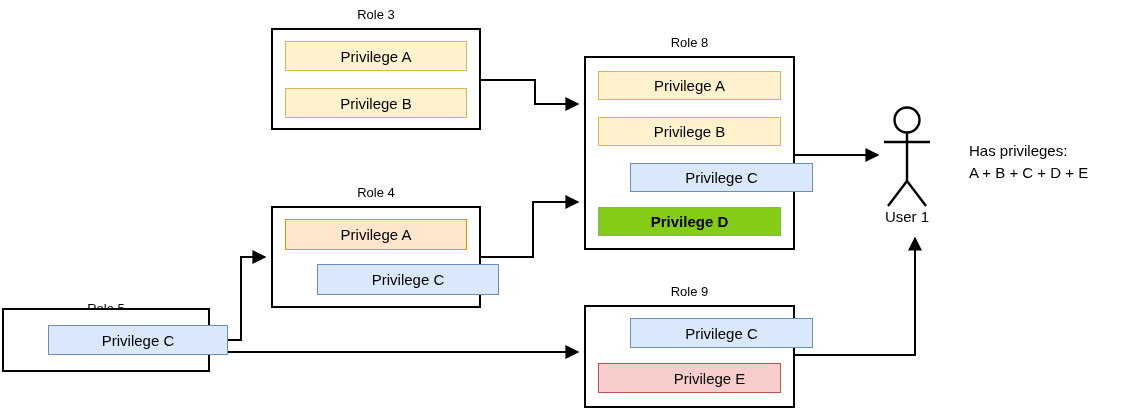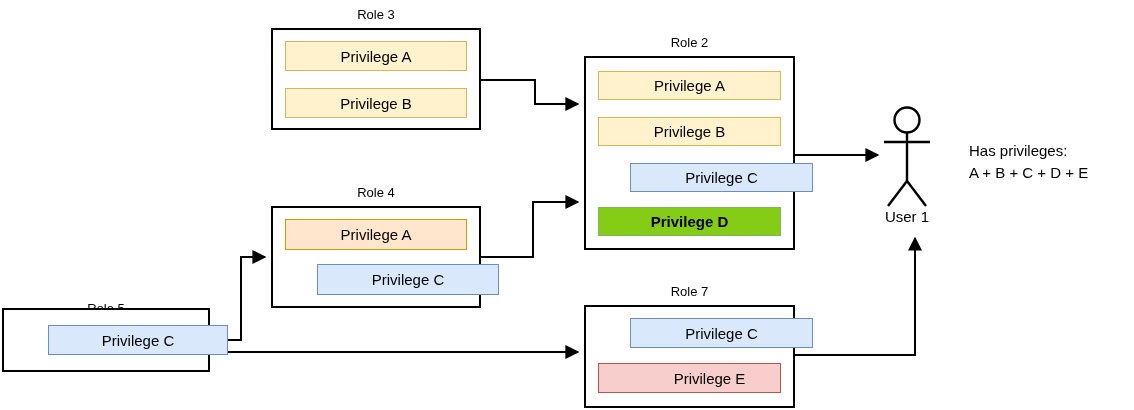--- a/index.html
+++ b/index.html
@@ -67,28 +67,28 @@
 
   <div class="role-title" style="left:271px;top:184px;width:210px;">Role 4</div>
   <div class="role-box" style="left:271px;top:206px;width:210px;height:102px;"></div>
   <div class="priv p-orange" style="left:285px;top:219px;width:182px;height:31px;">Privilege A</div>
   <div class="priv p-blue" style="left:285px;top:264px;width:182px;height:31px;">Privilege C</div>
 
   <div class="role-title" style="left:2px;top:300px;width:208px;">Role 5</div>
   <div class="role-box" style="left:2px;top:308px;width:208px;height:64px;"></div>
   <div class="priv p-blue" style="left:16px;top:325px;width:180px;height:30px;">Privilege C</div>
 
-  <div class="role-title" style="left:584px;top:34px;width:211px;">Role 2</div>
+  <div class="role-title" style="left:584px;top:34px;width:211px;">Role 8</div>
   <div class="role-box" style="left:584px;top:56px;width:211px;height:194px;"></div>
   <div class="priv p-yellow" style="left:598px;top:71px;width:183px;height:29px;">Privilege A</div>
   <div class="priv p-yellow" style="left:598px;top:117px;width:183px;height:29px;">Privilege B</div>
   <div class="priv p-blue" style="left:598px;top:163px;width:183px;height:29px;">Privilege C</div>
   <div class="priv p-green" style="left:598px;top:207px;width:183px;height:29px;">Privilege D</div>
 
-  <div class="role-title" style="left:584px;top:283px;width:211px;">Role 7</div>
+  <div class="role-title" style="left:584px;top:283px;width:211px;">Role 9</div>
   <div class="role-box" style="left:584px;top:305px;width:211px;height:103px;"></div>
   <div class="priv p-blue" style="left:598px;top:318px;width:183px;height:30px;">Privilege C</div>
   <div class="priv p-red" style="left:598px;top:363px;width:183px;height:30px;">Privilege E</div>
 
   <div class="user-label" style="left:857px;top:208px;width:100px;">User 1</div>
 
   <div class="note" style="left:969px;top:163px;">A + B + C + D + E</div>
   <div class="note" style="left:969px;top:141px;">Has privileges:</div>
 
 </div>

